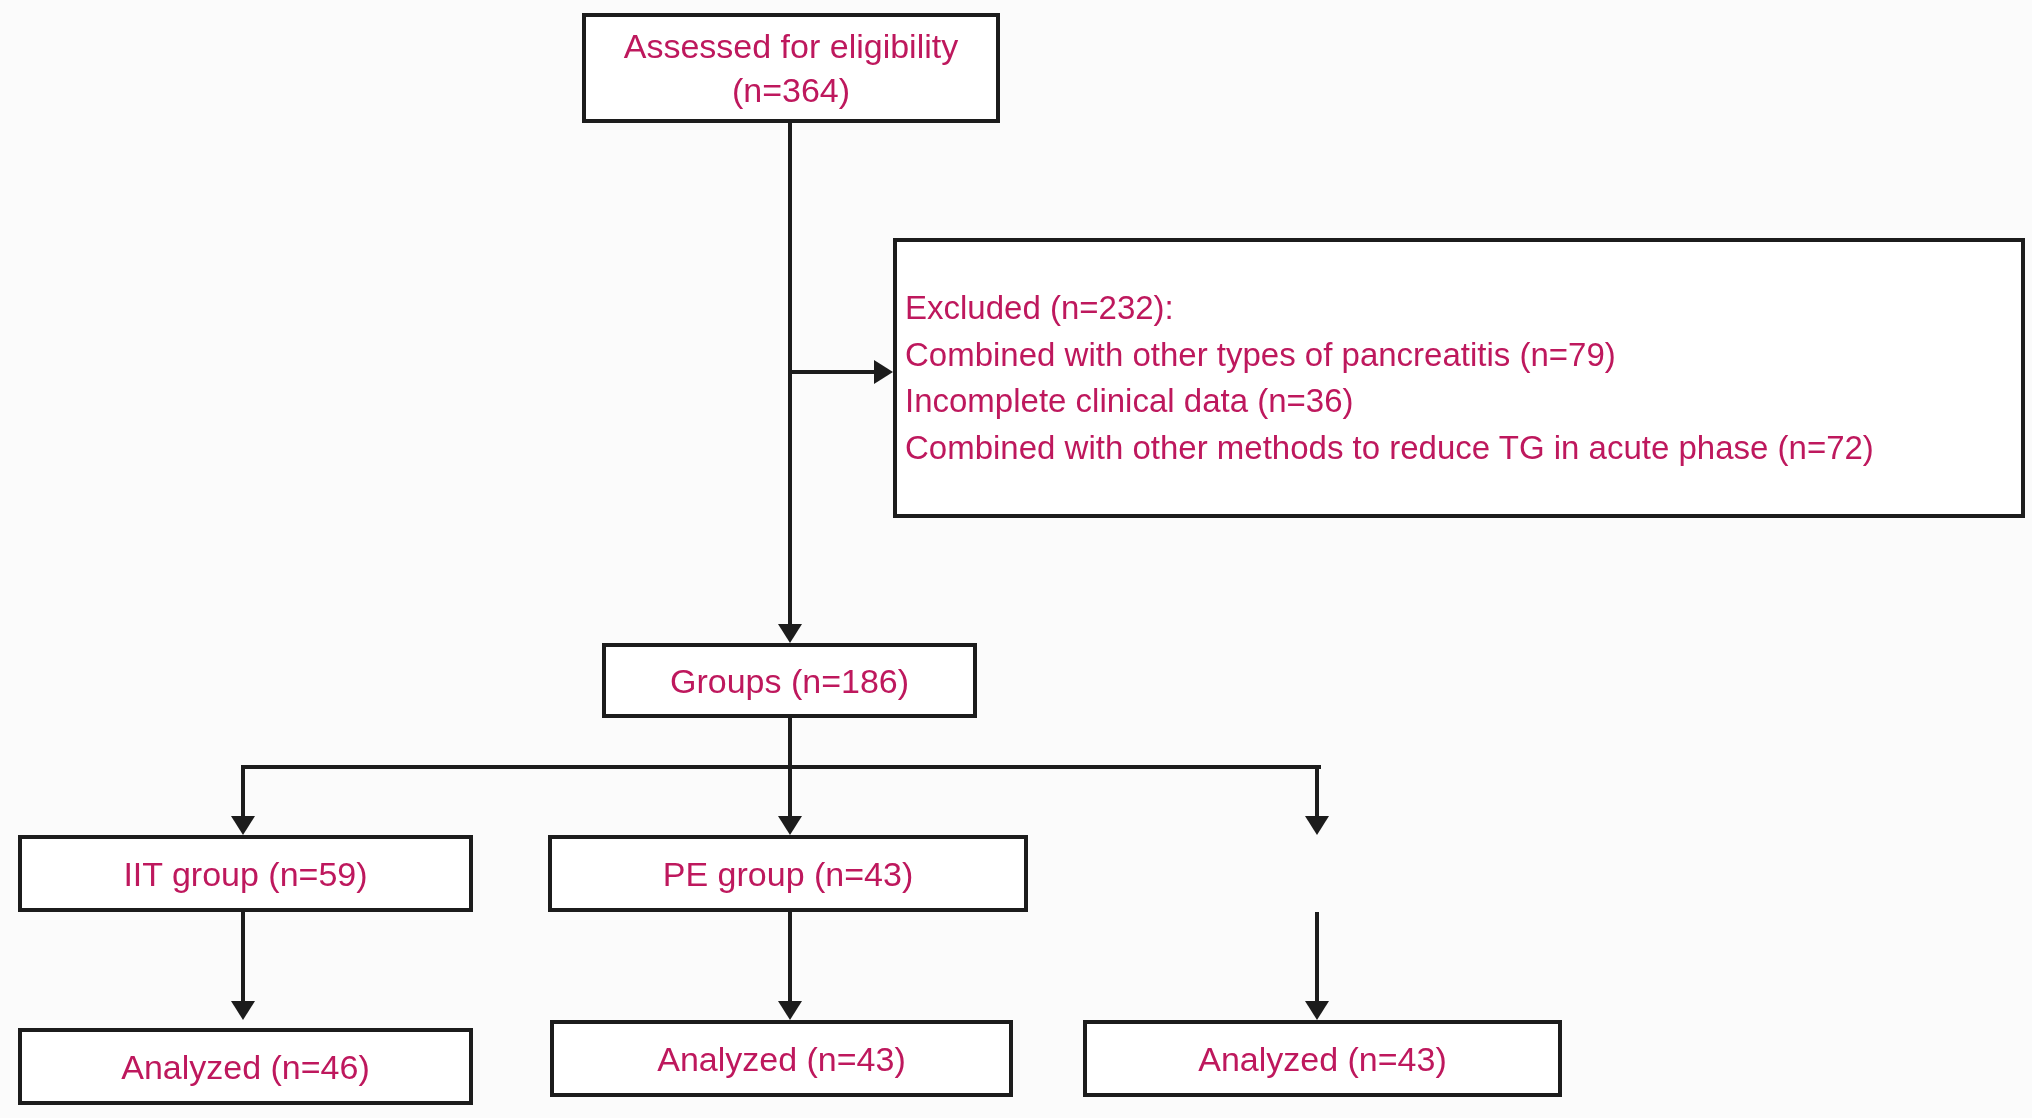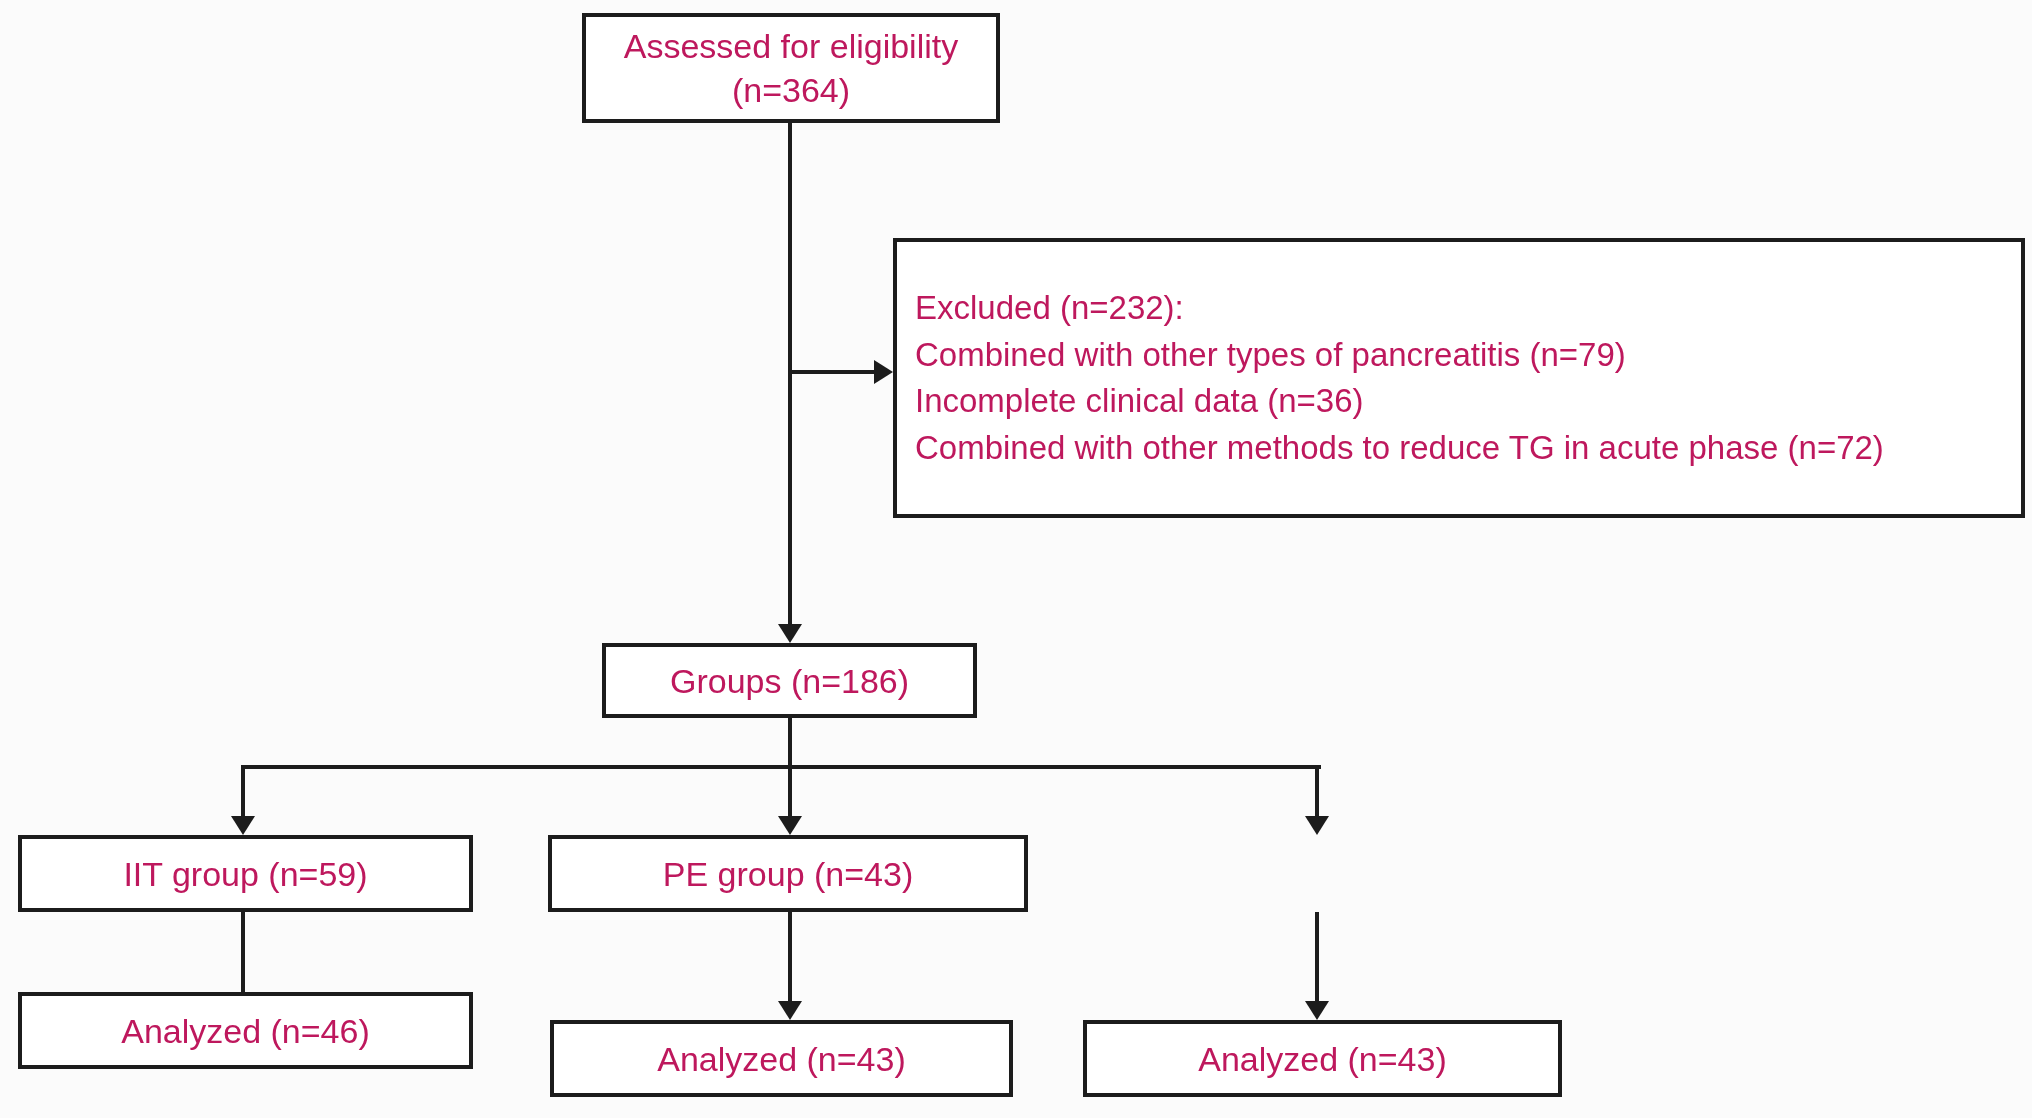--- a/index.html
+++ b/index.html
@@ -27,29 +27,29 @@
     justify-content: center;
     text-align: center;
     font-size: 34px;
     line-height: 44px;
   }
   .box-assessed { left: 582px; top: 13px;  width: 418px;  height: 110px; }
   .box-excluded {
     left: 893px; top: 238px; width: 1132px; height: 280px;
     align-items: flex-start;
     text-align: left;
-    padding-left: 18px;
+    padding-left: 8px;
     font-size: 33px;
     line-height: 46.5px;
   }
   .box-groups   { left: 602px;  top: 643px;  width: 375px; height: 75px; }
   .box-iit      { left: 18px;   top: 835px;  width: 455px; height: 77px; }
   .box-pe       { left: 548px;  top: 835px;  width: 480px; height: 77px; }
   .box-niit     { left: 1083px; top: 835px;  width: 479px; height: 77px; }
-  .box-an1      { left: 18px;   top: 992px; width: 455px; height: 77px; }
+  .box-an1      { left: 18px;   top: 1028px; width: 455px; height: 77px; }
   .box-an2      { left: 550px;  top: 1020px; width: 463px; height: 77px; }
   .box-an3      { left: 1083px; top: 1020px; width: 479px; height: 77px; }
 
   .line {
     position: absolute;
     background: #1c1c1c;
   }
   .l-top-vert     { left: 788px;  top: 123px; width: 4px;    height: 505px; }
   .l-branch-horiz { left: 790px;  top: 370px; width: 95px;   height: 4px;  }
   .l-groups-vert  { left: 788px;  top: 718px; width: 4px;    height: 49px; }

